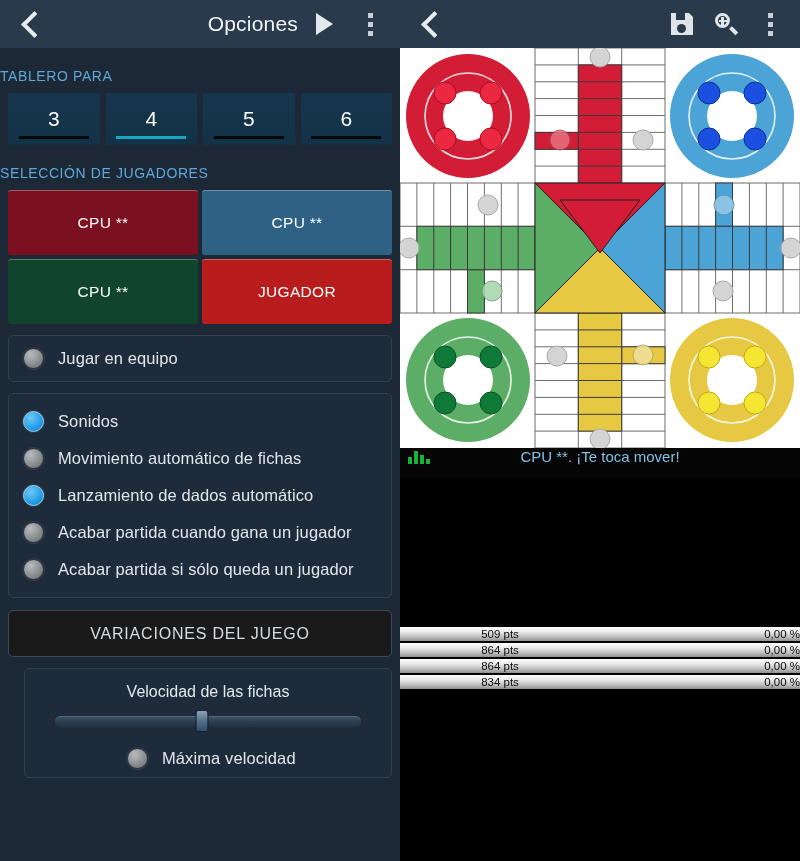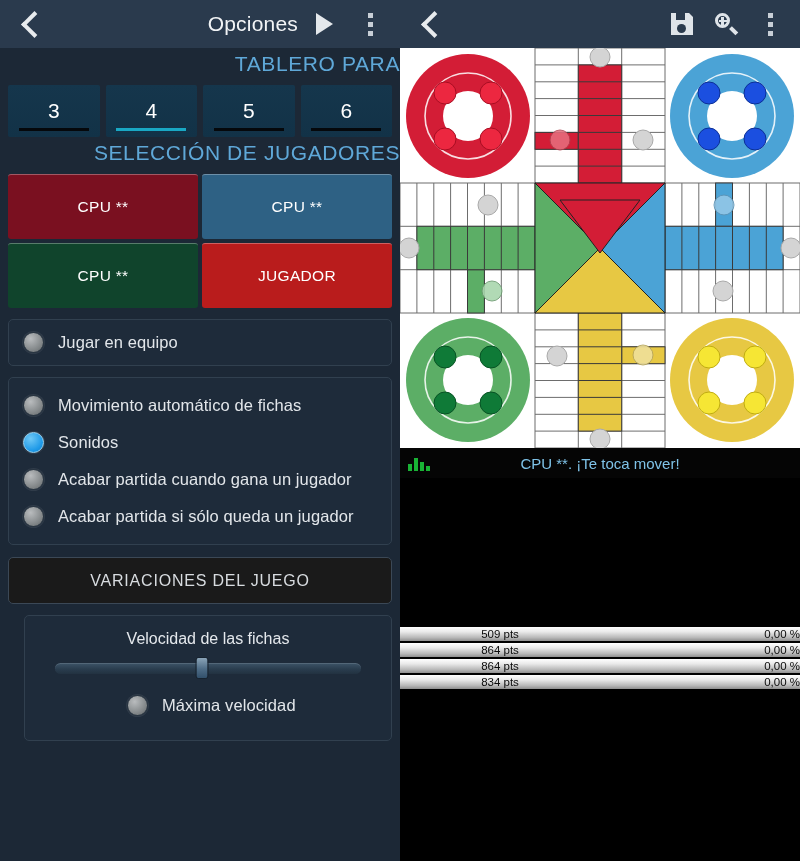--- a/index.html
+++ b/index.html
@@ -42,22 +42,22 @@
   .play-tri {
     width: 0; height: 0;
     border-left: 17px solid #e4e8ec;
     border-top: 11px solid transparent;
     border-bottom: 11px solid transparent;
   }
   .kebab { display: flex; flex-direction: column; gap: 4px; }
   .kebab i { width: 5px; height: 5px; background: #c7ced6; display: block; }
 
   .section-title {
-    color: #5fa8d8; font-size: 21px; text-align: right;
-    padding: 4px 0 9px; letter-spacing: .6px; font-weight: 400;
+    color: #5fa8d8; font-size: 14px; text-align: left;
+    padding: 20px 0 9px; letter-spacing: .6px; font-weight: 400;
   }
 
   .tabs-row { display: flex; gap: 6px; padding: 0 8px; }
   .tab-btn {
     flex: 1; height: 52px; position: relative;
     background: linear-gradient(180deg,#15364c 0%, #123247 100%);
     border-radius: 2px;
     display: flex; align-items: center; justify-content: center;
     color: #ffffff; font-size: 21px;
   }
@@ -168,21 +168,21 @@
     position:absolute; background:#dfe4e9;
   }
   .magnify .plus-h { left:4.5px; top:7.5px; width:8px; height:2.5px; }
   .magnify .plus-v { left:7.2px; top:4.8px; width:2.5px; height:8px; }
 
   #board-wrap { width: 400px; height: 400px; background:#fff; position: relative; }
   #board { display:block; }
 
   .status-bar {
     height: 30px; background:#050505; position: relative;
-    display:flex; align-items:center;
+    display:flex; 
   }
   .chart-icon {
     width:22px; height:16px; margin-left:8px;
     display:flex; align-items:flex-end; gap:2px; flex:0 0 auto;
   }
   .chart-icon i { width:4px; background:#19b335; display:block; }
   .status-text {
     position:absolute; left:0; right:0; text-align:center;
     color:#7fc3e8; font-size:15px;
   }
@@ -262,42 +262,46 @@
 
     <div class="card" style="padding:4px 0;">
       <div class="opt-row">
         <span class="radio"></span>
         <span class="opt-label">Jugar en equipo</span>
       </div>
     </div>
 
     <div class="card">
       <div class="opt-row">
+        <span class="radio on"></span>
+        <span class="opt-label">Sonidos</span>
+      </div>
+      <div class="opt-row">
         <span class="radio"></span>
         <span class="opt-label">Movimiento automático de fichas</span>
       </div>
       <div class="opt-row">
         <span class="radio on"></span>
-        <span class="opt-label">Sonidos</span>
+        <span class="opt-label">Lanzamiento de dados automático</span>
       </div>
       <div class="opt-row">
         <span class="radio"></span>
         <span class="opt-label">Acabar partida cuando gana un jugador</span>
       </div>
       <div class="opt-row">
         <span class="radio"></span>
         <span class="opt-label">Acabar partida si sólo queda un jugador</span>
       </div>
     </div>
 
     <div class="var-button">
       <span>VARIACIONES DEL JUEGO</span>
     </div>
 
-    <div class="card" style="padding:2px 0 16px;margin-left:24px;">
+    <div class="card" style="padding:2px 0 0;margin-left:24px;">
 
       <div class="slider-block">
         <div class="slider-label">Velocidad de las fichas</div>
         <div class="slider-track-wrap">
           <div class="slider-track"></div>
           <div class="slider-thumb" style="left:48%"></div>
         </div>
       </div>
 
 

